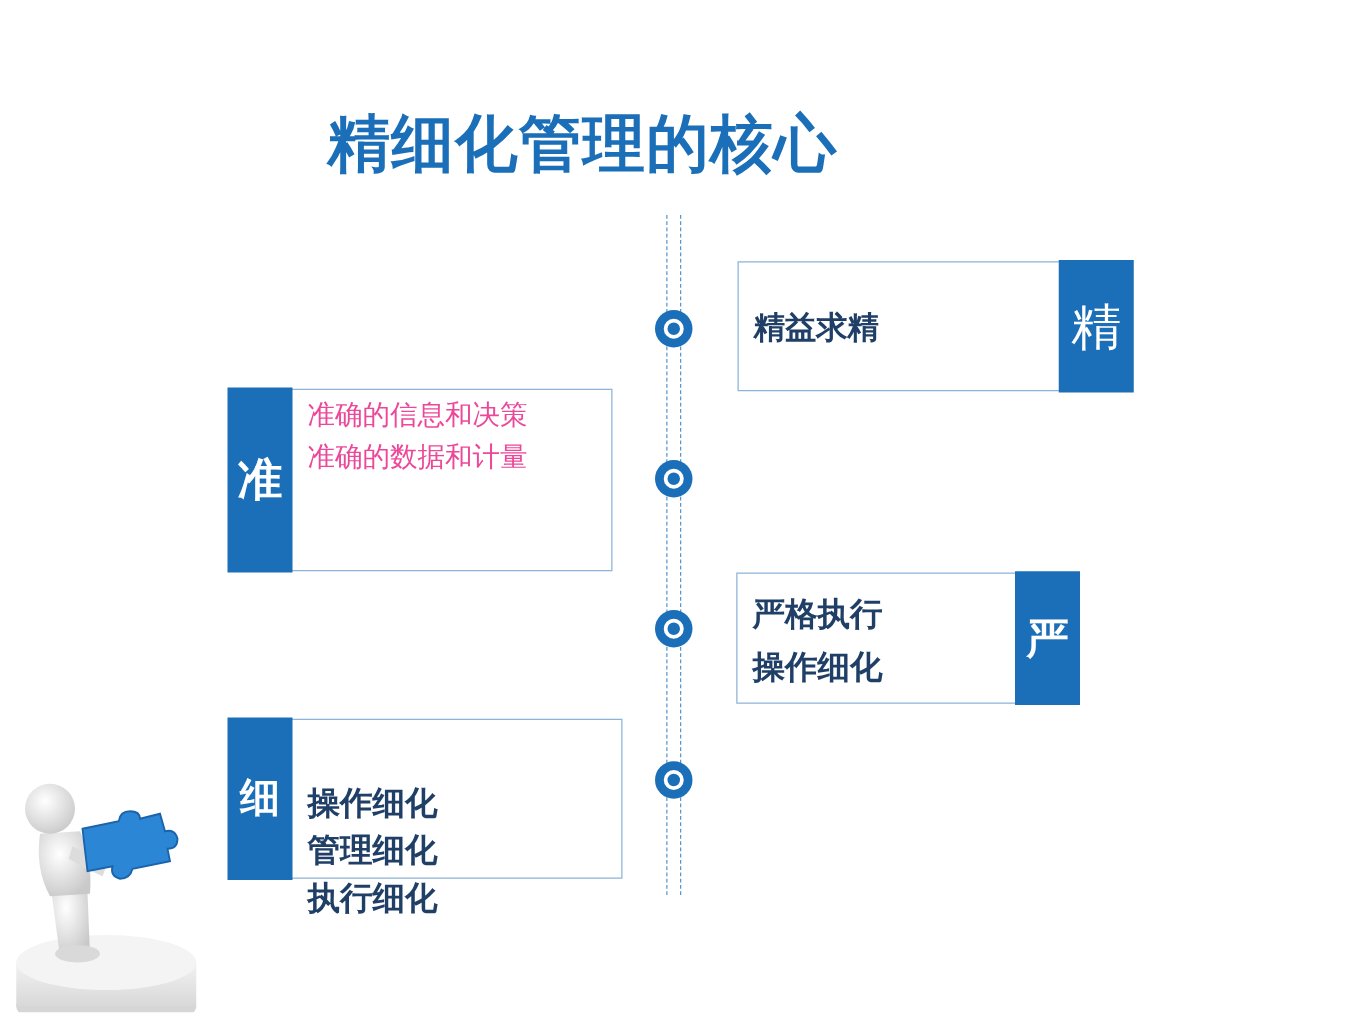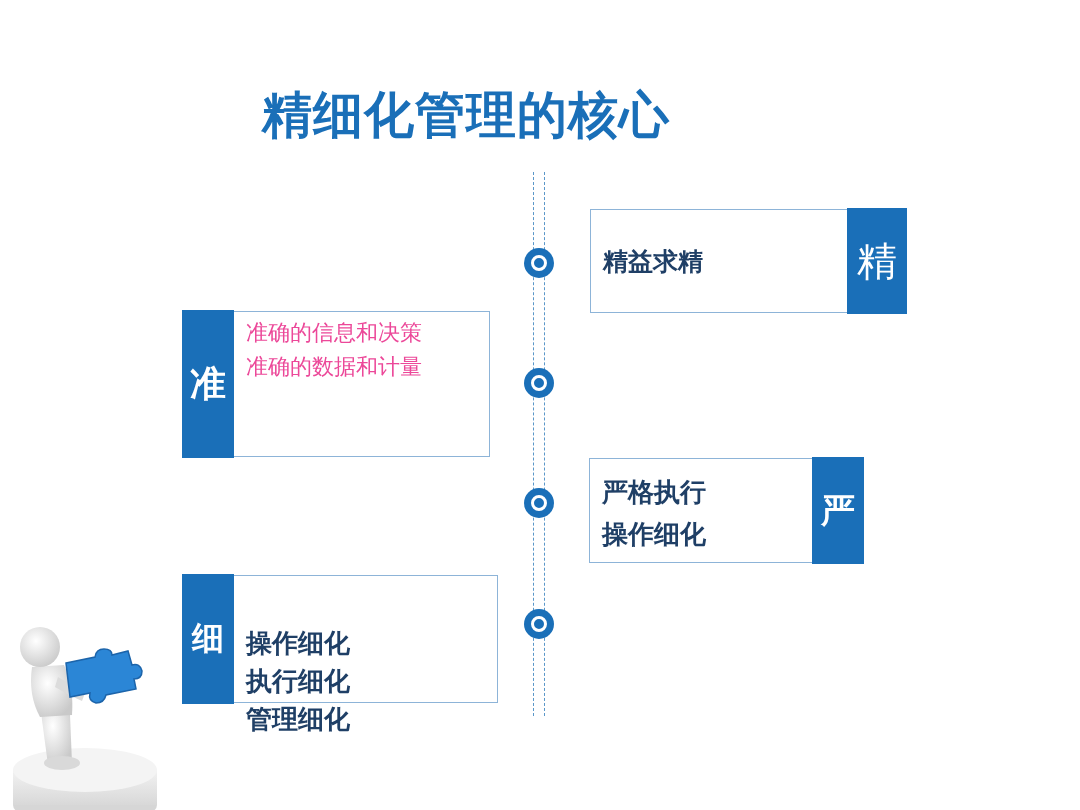--- a/index.html
+++ b/index.html
@@ -101,22 +101,22 @@
       <div>严格执行</div>
       <div>操作细化</div>
     </div>
     <div class="badge">严</div>
   </div>
 
   <div class="card card-xi">
     <div class="badge">细</div>
     <div class="card-text">
       <div>操作细化</div>
+      <div>管理细化</div>
       <div>执行细化</div>
-      <div>管理细化</div>
     </div>
   </div>
 
   <svg class="figure" viewBox="0 0 180 205">
     <defs>
       <linearGradient id="ped" x1="0" x2="0" y1="0" y2="1">
         <stop offset="0" stop-color="#f2f2f2"></stop>
         <stop offset="1" stop-color="#d8d8d8"></stop>
       </linearGradient>
       <radialGradient id="bodyg" cx="0.4" cy="0.35" r="0.7">

